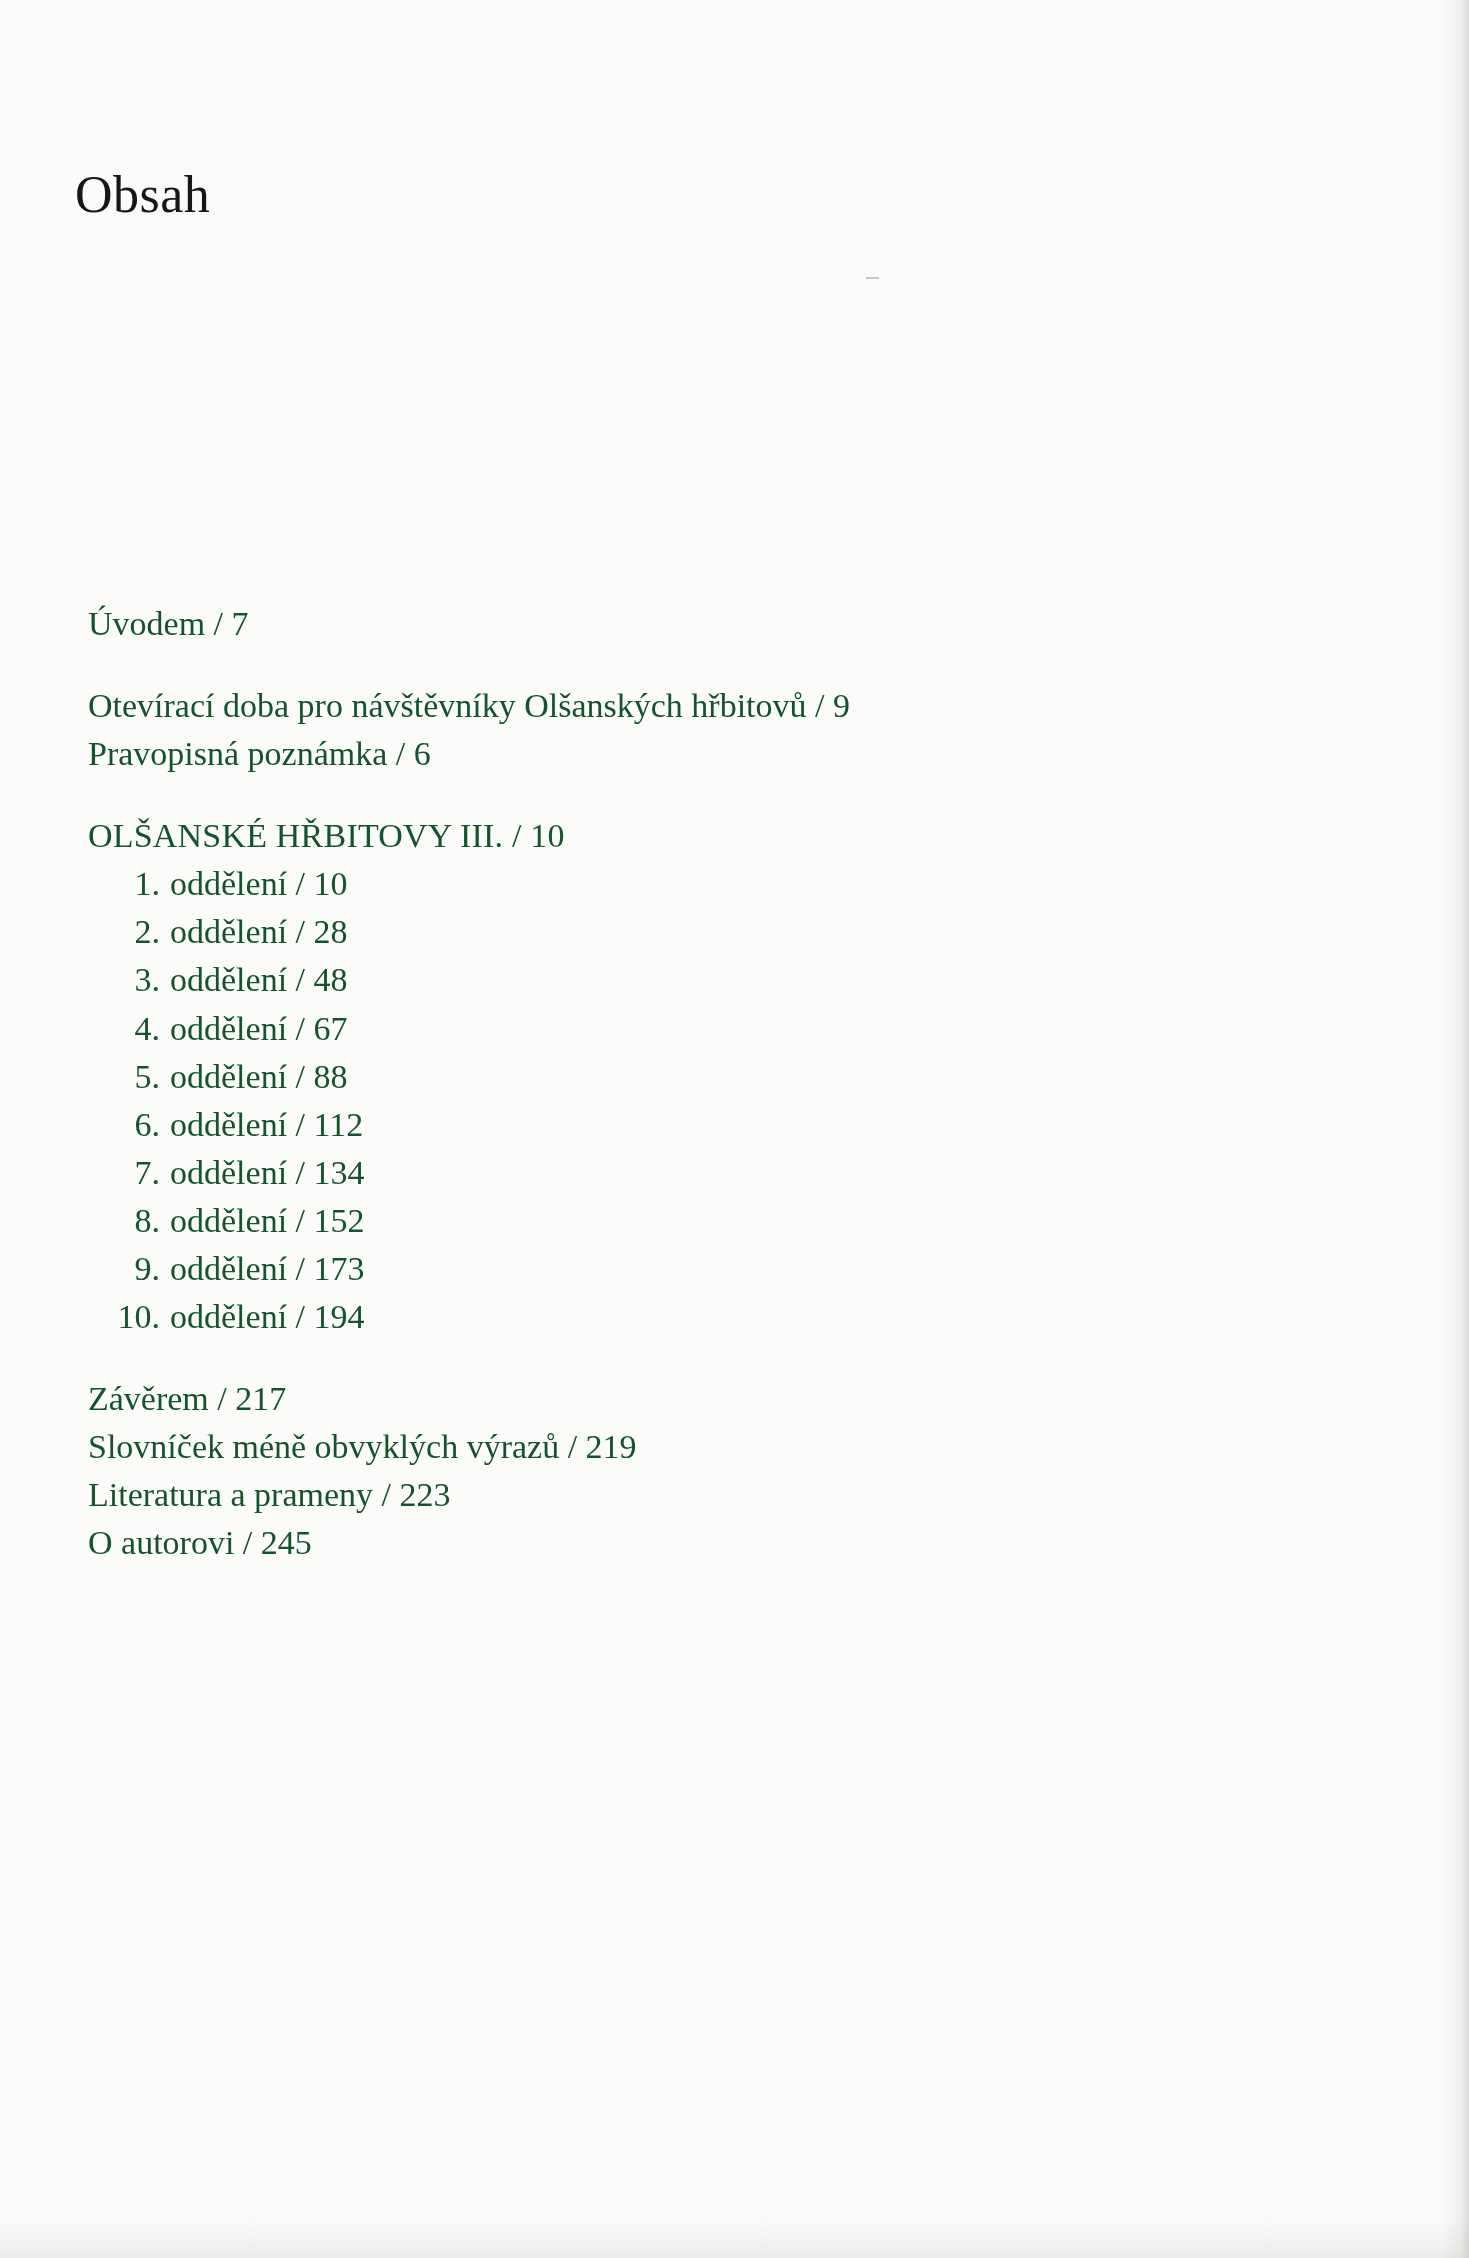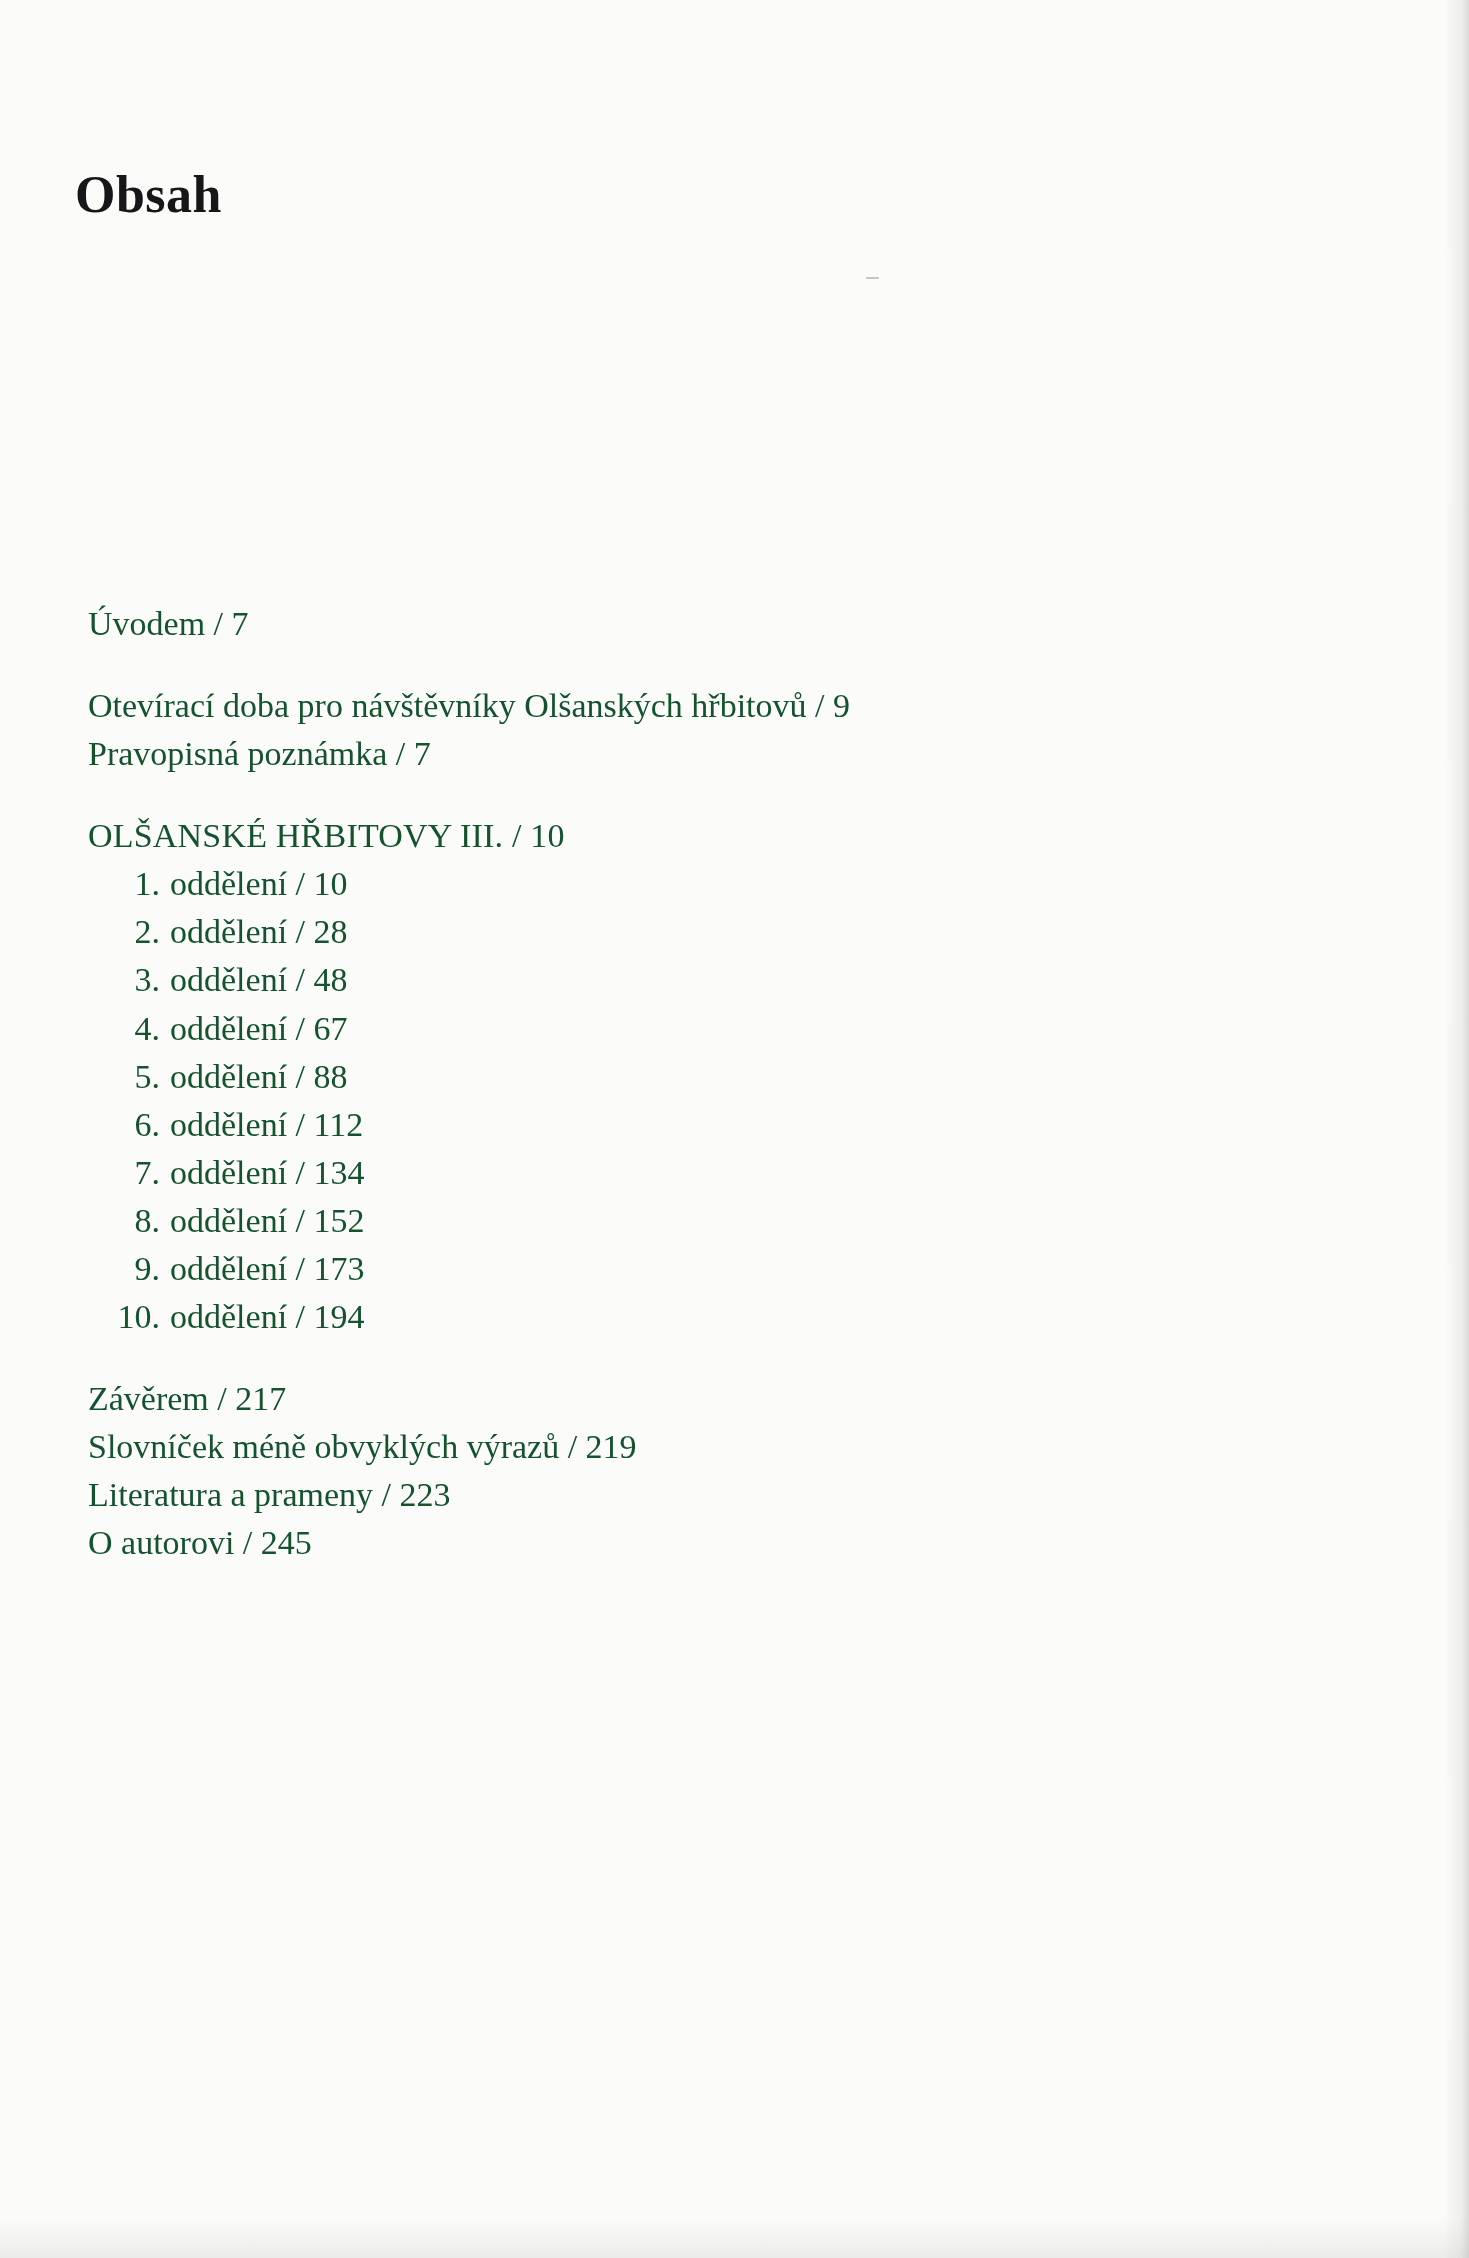--- a/index.html
+++ b/index.html
@@ -42,21 +42,21 @@
     width: 1469px;
     height: 40px;
     background: linear-gradient(to bottom, rgba(255,255,255,0) 0%, rgba(175,175,172,0.20) 100%);
   }
 
   .page-title {
     position: absolute;
     left: 75px;
     top: 165px;
     font-family: "Liberation Serif", serif;
-    font-weight: bold;
+    font-weight: normal;
     font-size: 52px;
     letter-spacing: 0.5px;
     color: #17171a;
   }
 
   
   .scan-mark {
     position: absolute;
     left: 866px;
     top: 277px;
@@ -119,21 +119,21 @@
   <div class="scan-mark"></div>
 
   <div class="toc">
 
     <div class="toc-group">
       <div class="toc-line">Úvodem / 7</div>
     </div>
 
     <div class="toc-group">
       <div class="toc-line">Otevírací doba pro návštěvníky Olšanských hřbitovů / 9</div>
-      <div class="toc-line">Pravopisná poznámka / 7</div>
+      <div class="toc-line">Pravopisná poznámka / 6</div>
     </div>
 
     <div class="toc-group">
       <div class="toc-line heading">OLŠANSKÉ HŘBITOVY III. / 10</div>
 
       <div class="num-line">
         <span class="num-col">1.</span>
         <span class="num-text">oddělení / 10</span>
       </div>
       <div class="num-line">

